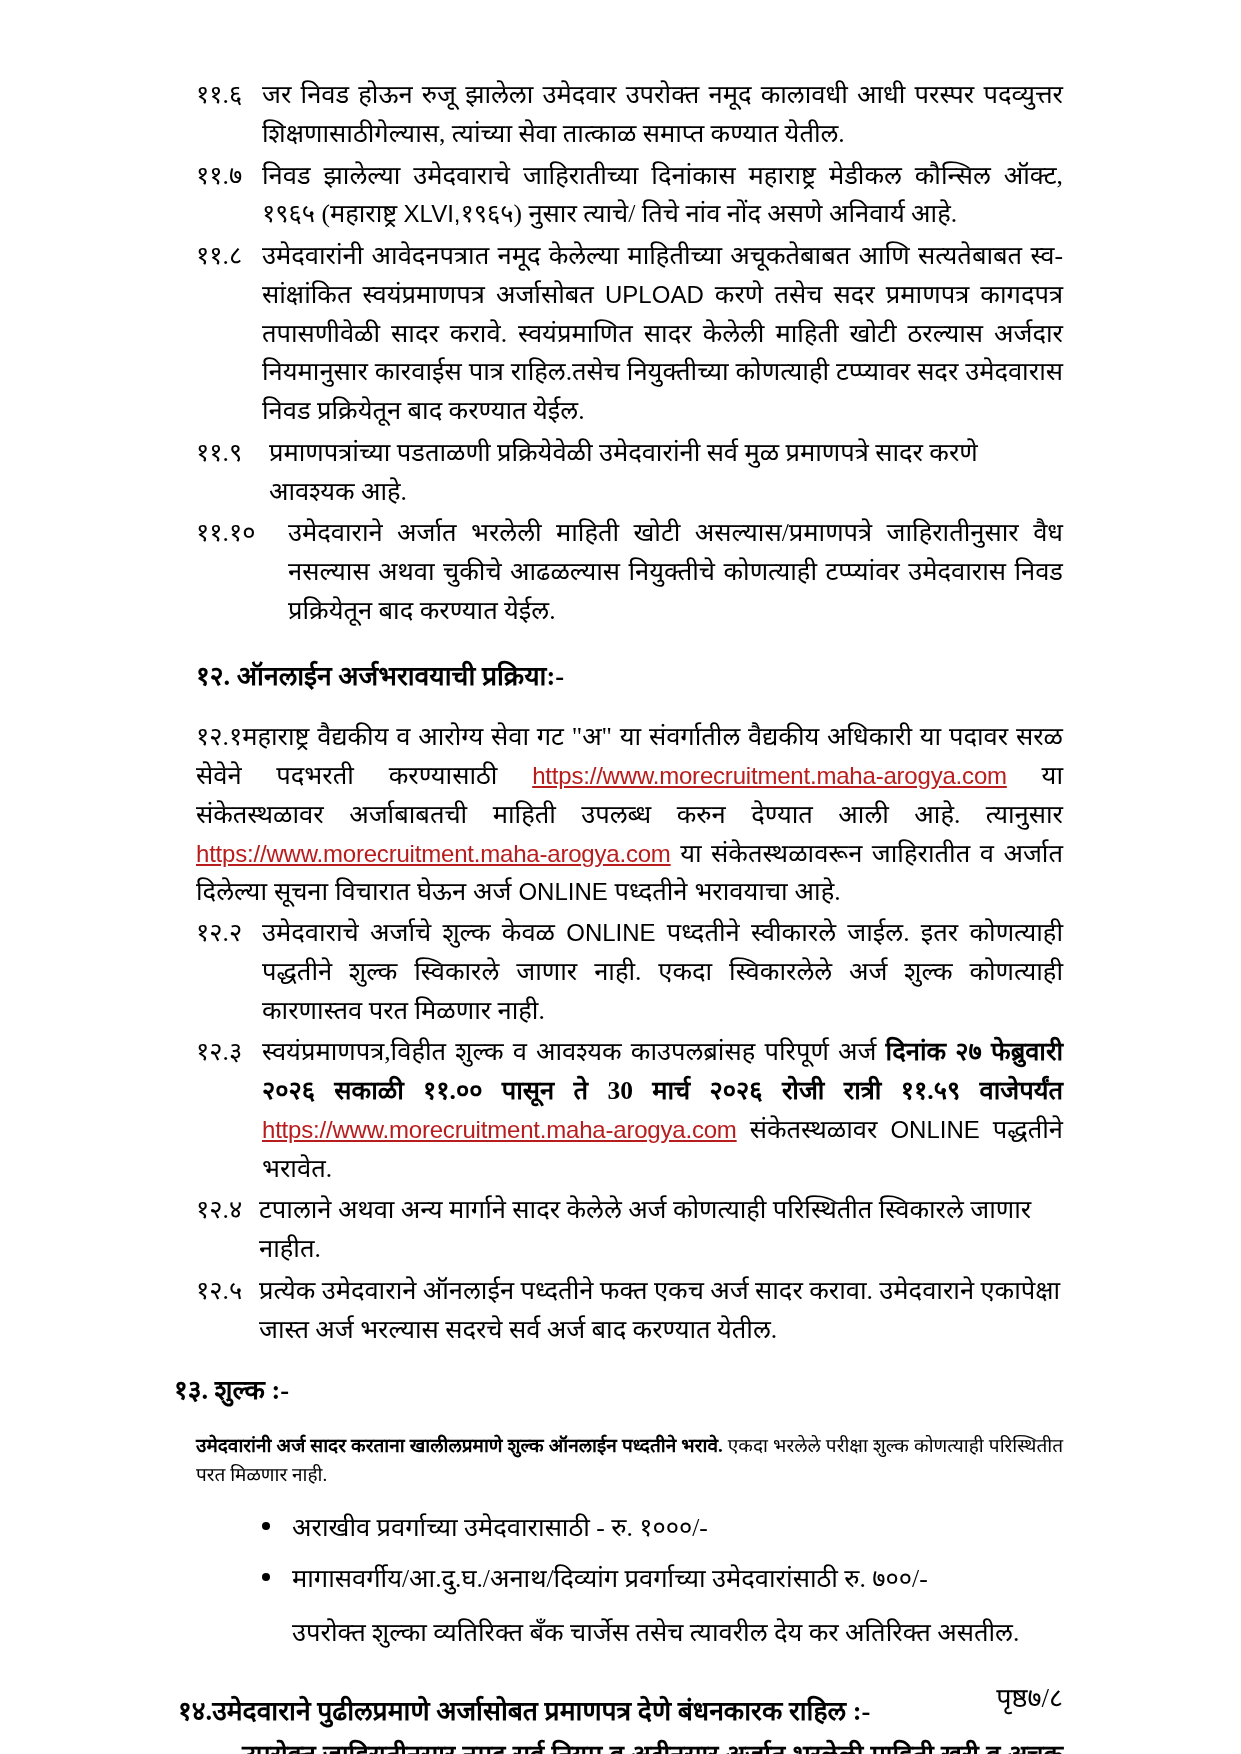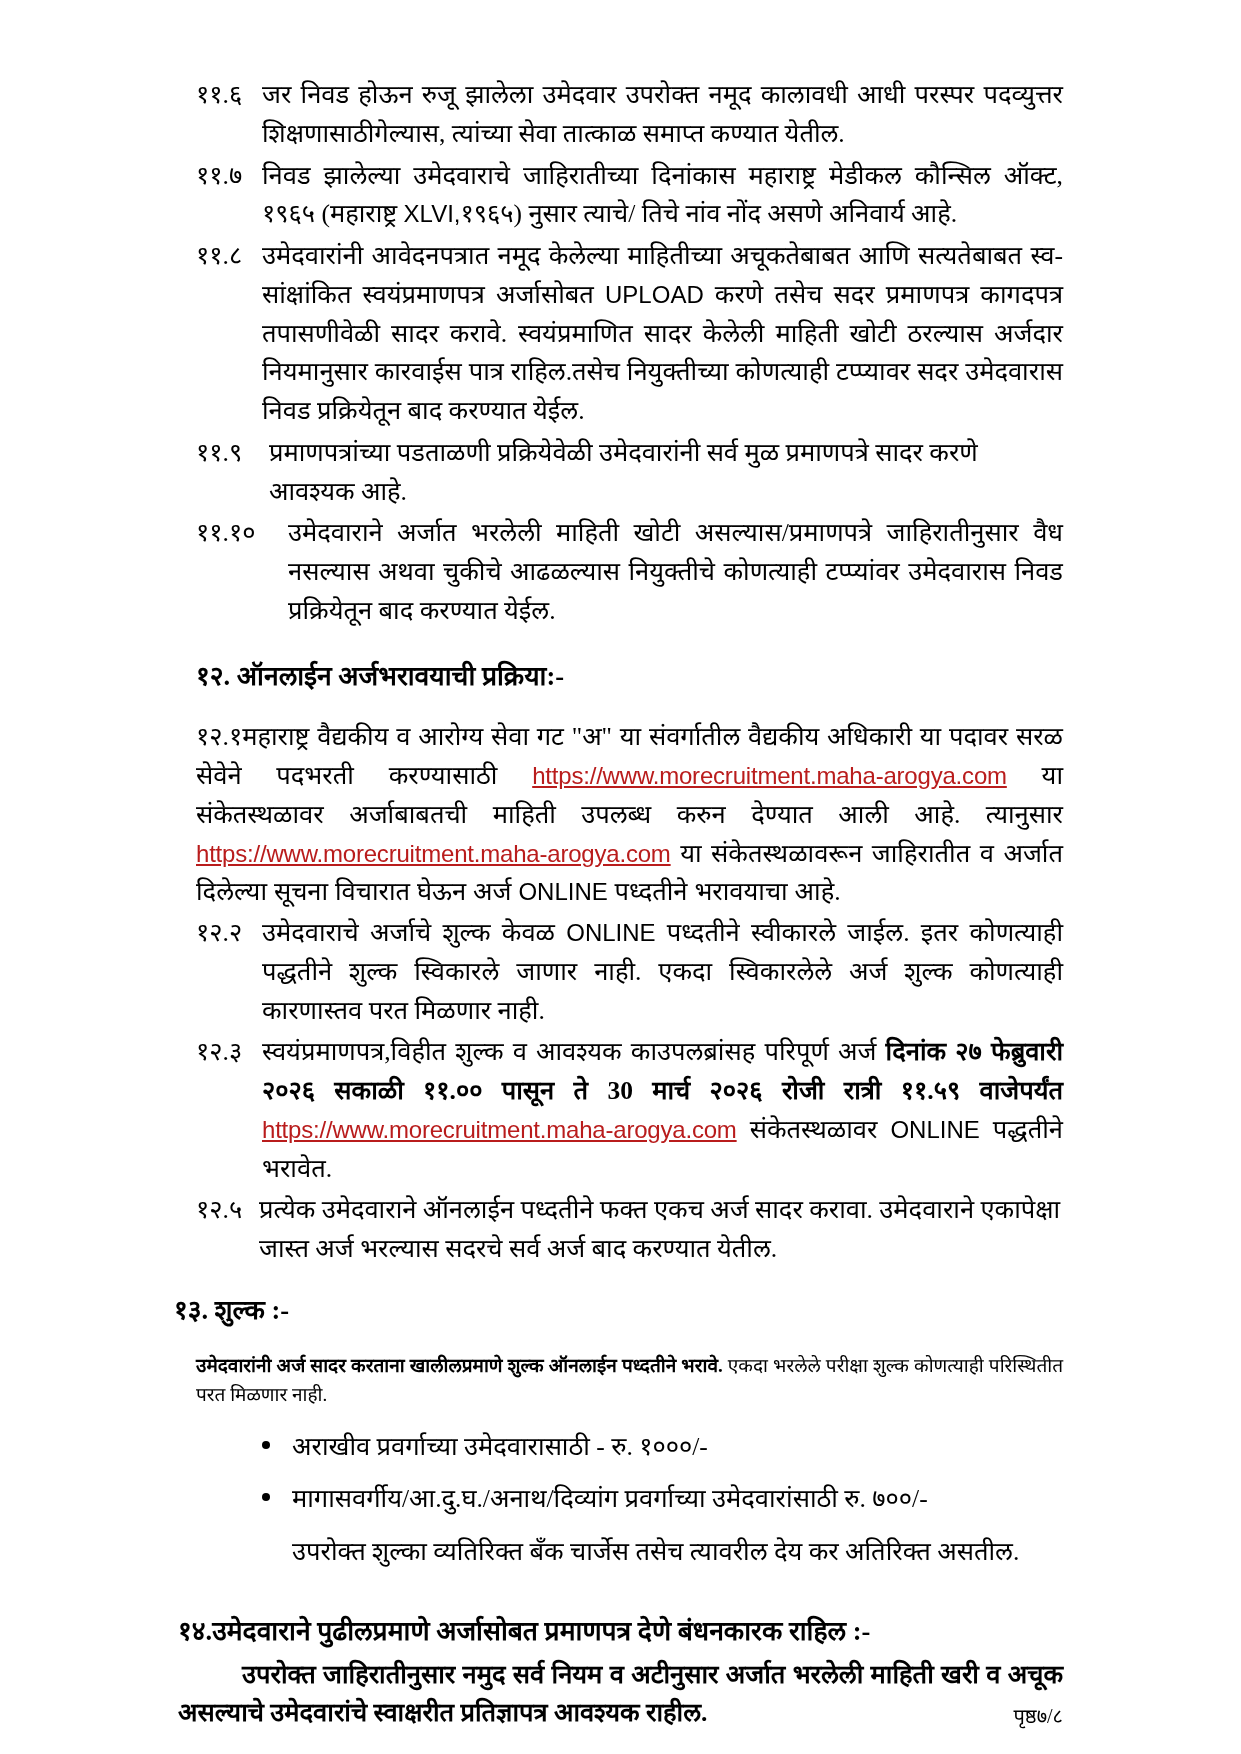--- a/index.html
+++ b/index.html
@@ -134,22 +134,22 @@
     line-height: 1.55;
     text-align: justify;
     text-justify: inter-word;
     margin: 0 0 0 0;
   }
 
   
   .footer {
     position: absolute;
     right: 178px;
-    bottom: 28px;
-    font-size: 20px;
+    bottom: 42px;
+    font-size: 27px;
     line-height: 1;
   }
 
   .blk-12-1 { margin-top: 0; }
 </style>
 </head>
 <body>
 
 <div class="page">
 
@@ -185,20 +185,24 @@
   <div class="clause ind-sm">
     <span class="num">१२.२</span>
     <span class="body"><span>उमेदवाराचे अर्जाचे शुल्क केवळ </span><span class="lat">ONLINE</span><span> पध्दतीने स्वीकारले जाईल. इतर कोणत्याही पद्धतीने शुल्क स्विकारले जाणार नाही. एकदा स्विकारलेले अर्ज शुल्क कोणत्याही कारणास्तव परत मिळणार नाही.</span></span>
   </div>
 
   <div class="clause ind-sm">
     <span class="num">१२.३</span>
     <span class="body"><span>स्वयंप्रमाणपत्र,विहीत शुल्क व आवश्यक  काउपलब्रांसह परिपूर्ण अर्ज </span><b>दिनांक २७ फेब्रुवारी २०२६ सकाळी ११.०० पासून ते   30 मार्च २०२६ रोजी रात्री ११.५९ वाजेपर्यंत</b> <a class="link" href="#">https://www.morecruitment.maha-arogya.com</a><span> संकेतस्थळावर </span><span class="lat">ONLINE</span><span> पद्धतीने भरावेत.</span></span>
   </div>
 
+  <div class="clause tight ind-sm">
+    <span class="num">१२.४</span>
+    <span class="body left">टपालाने अथवा अन्य मार्गाने सादर केलेले अर्ज कोणत्याही परिस्थितीत स्विकारले जाणार नाहीत.</span>
+  </div>
 
   <div class="clause tight ind-sm">
     <span class="num">१२.५</span>
     <span class="body left">प्रत्येक उमेदवाराने ऑनलाईन पध्दतीने फक्त एकच अर्ज सादर करावा. उमेदवाराने एकापेक्षा जास्त अर्ज भरल्यास सदरचे सर्व अर्ज बाद करण्यात येतील.</span>
   </div>
 
   <div class="heading h13">१३. शुल्क :-</div>
 
   <div class="sec13-intro"><b>उमेदवारांनी अर्ज सादर करताना खालीलप्रमाणे शुल्क ऑनलाईन पध्दतीने भरावे.</b><span> एकदा भरलेले परीक्षा शुल्क कोणत्याही परिस्थितीत परत मिळणार नाही.</span></div>
 

